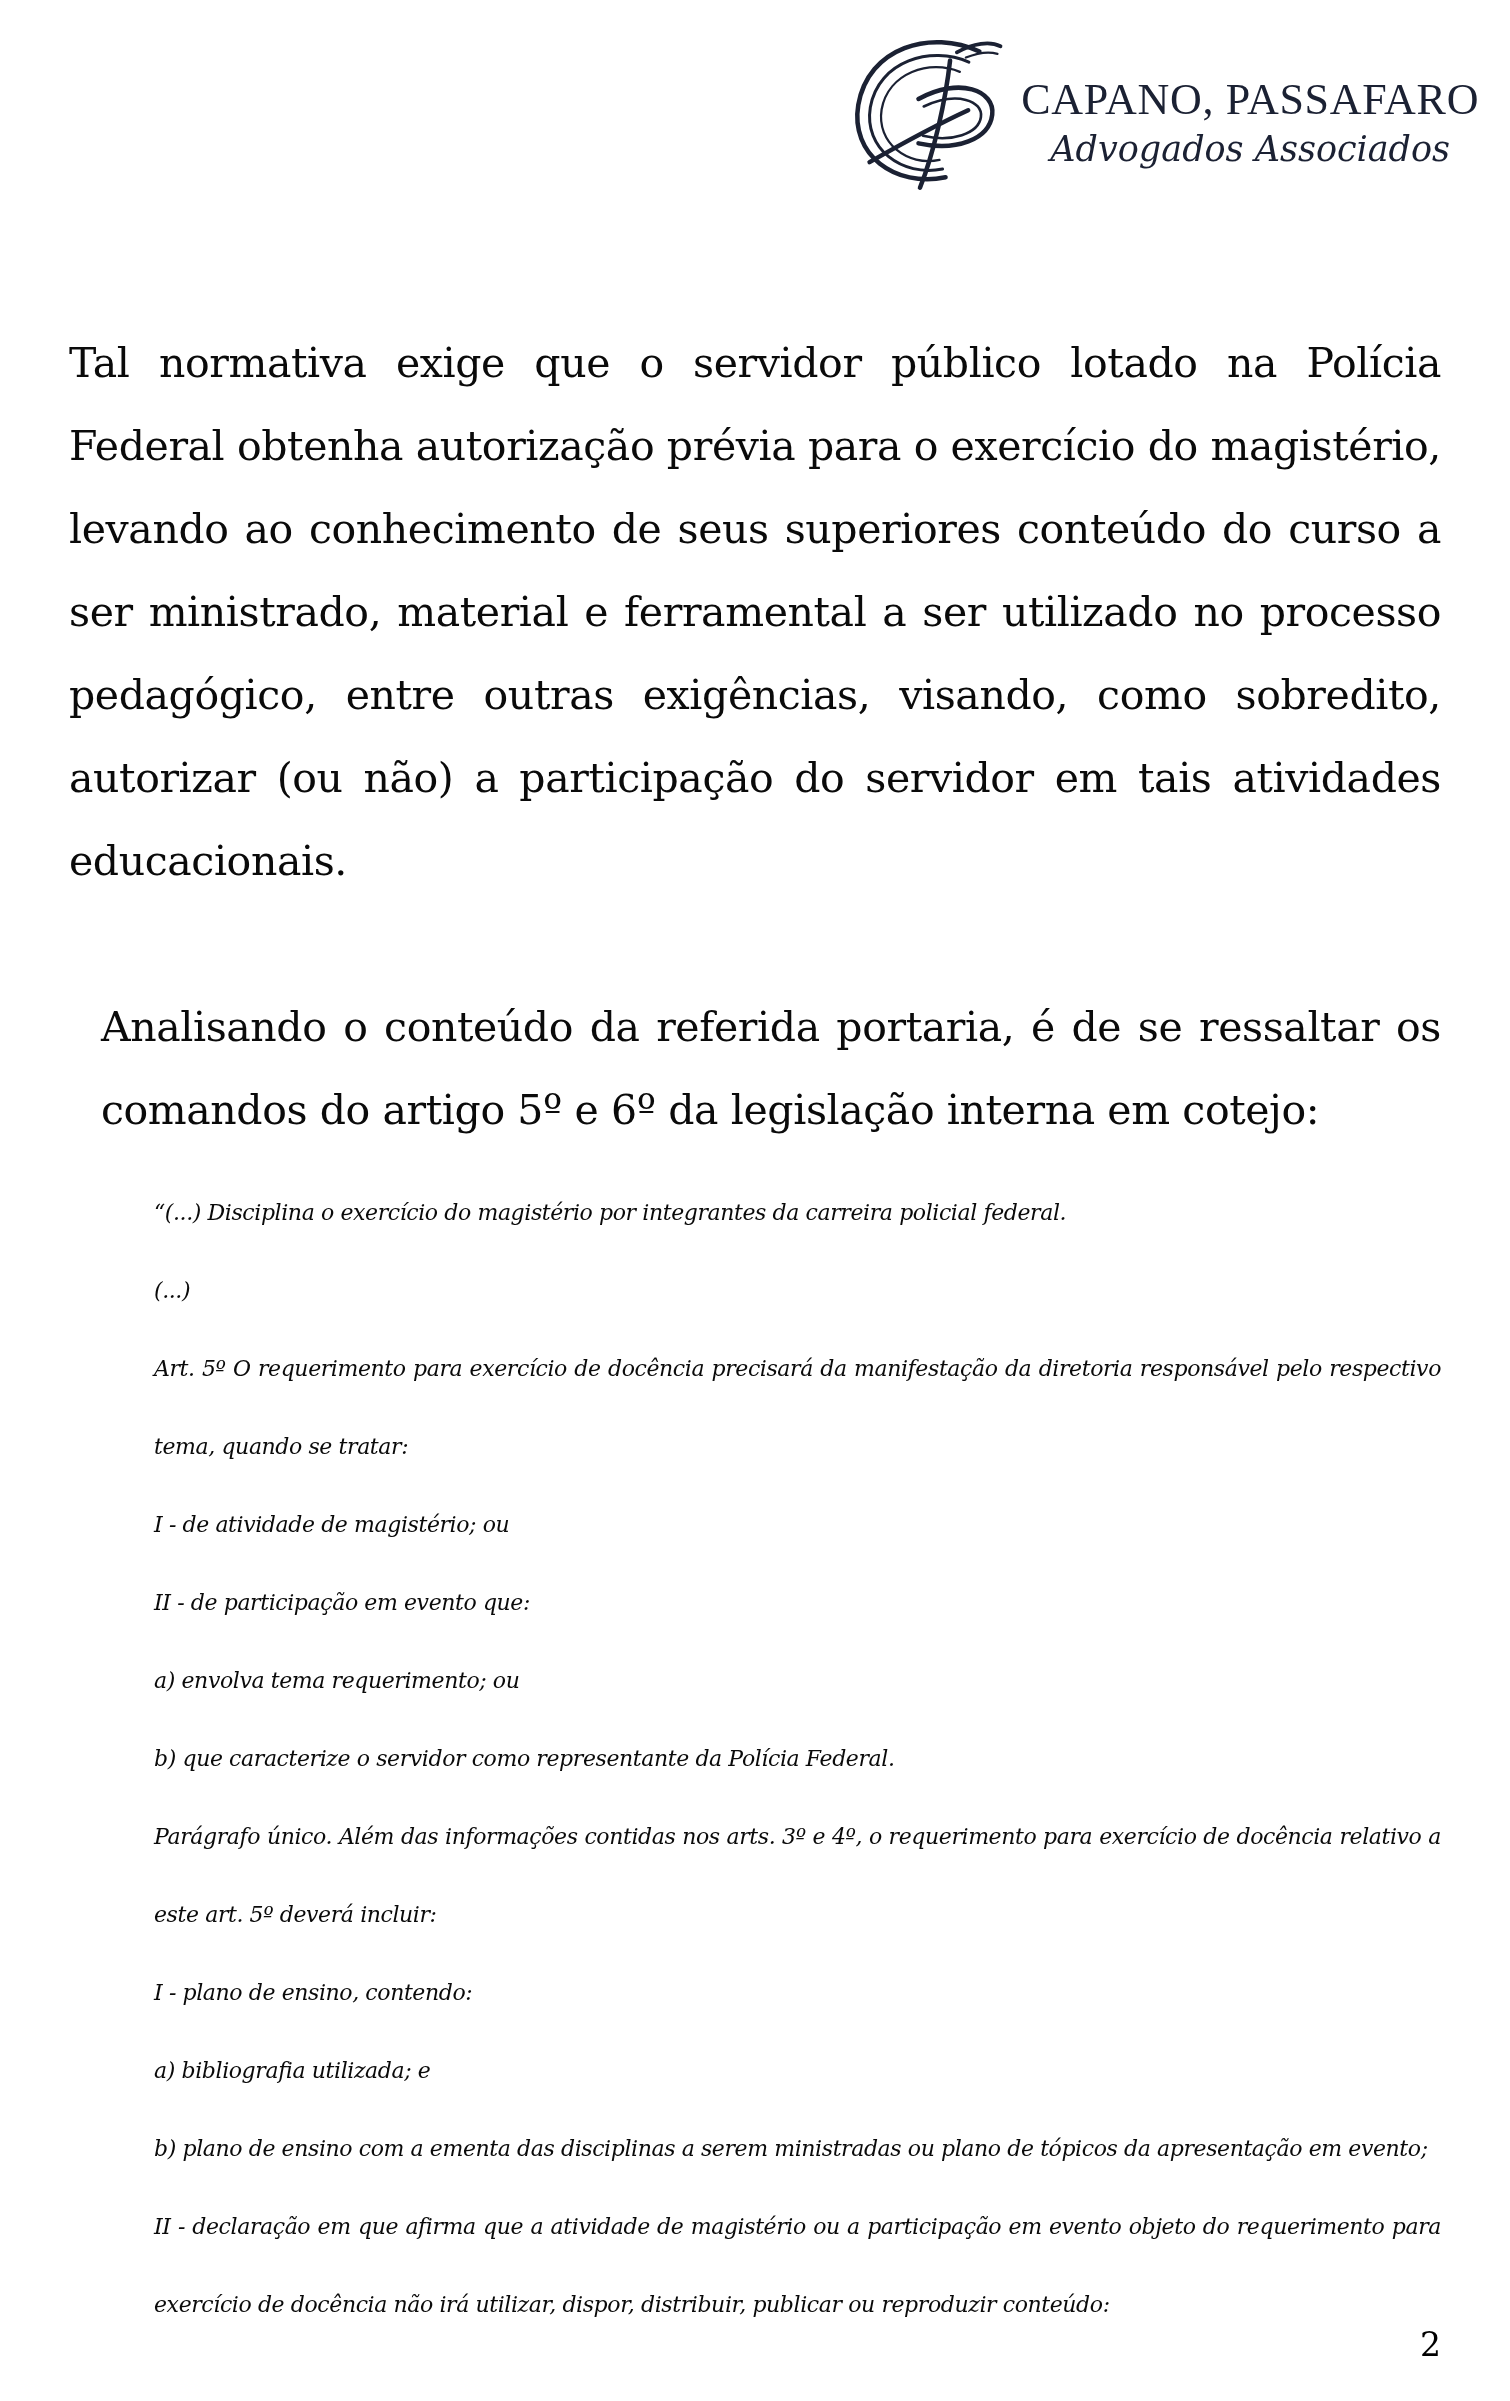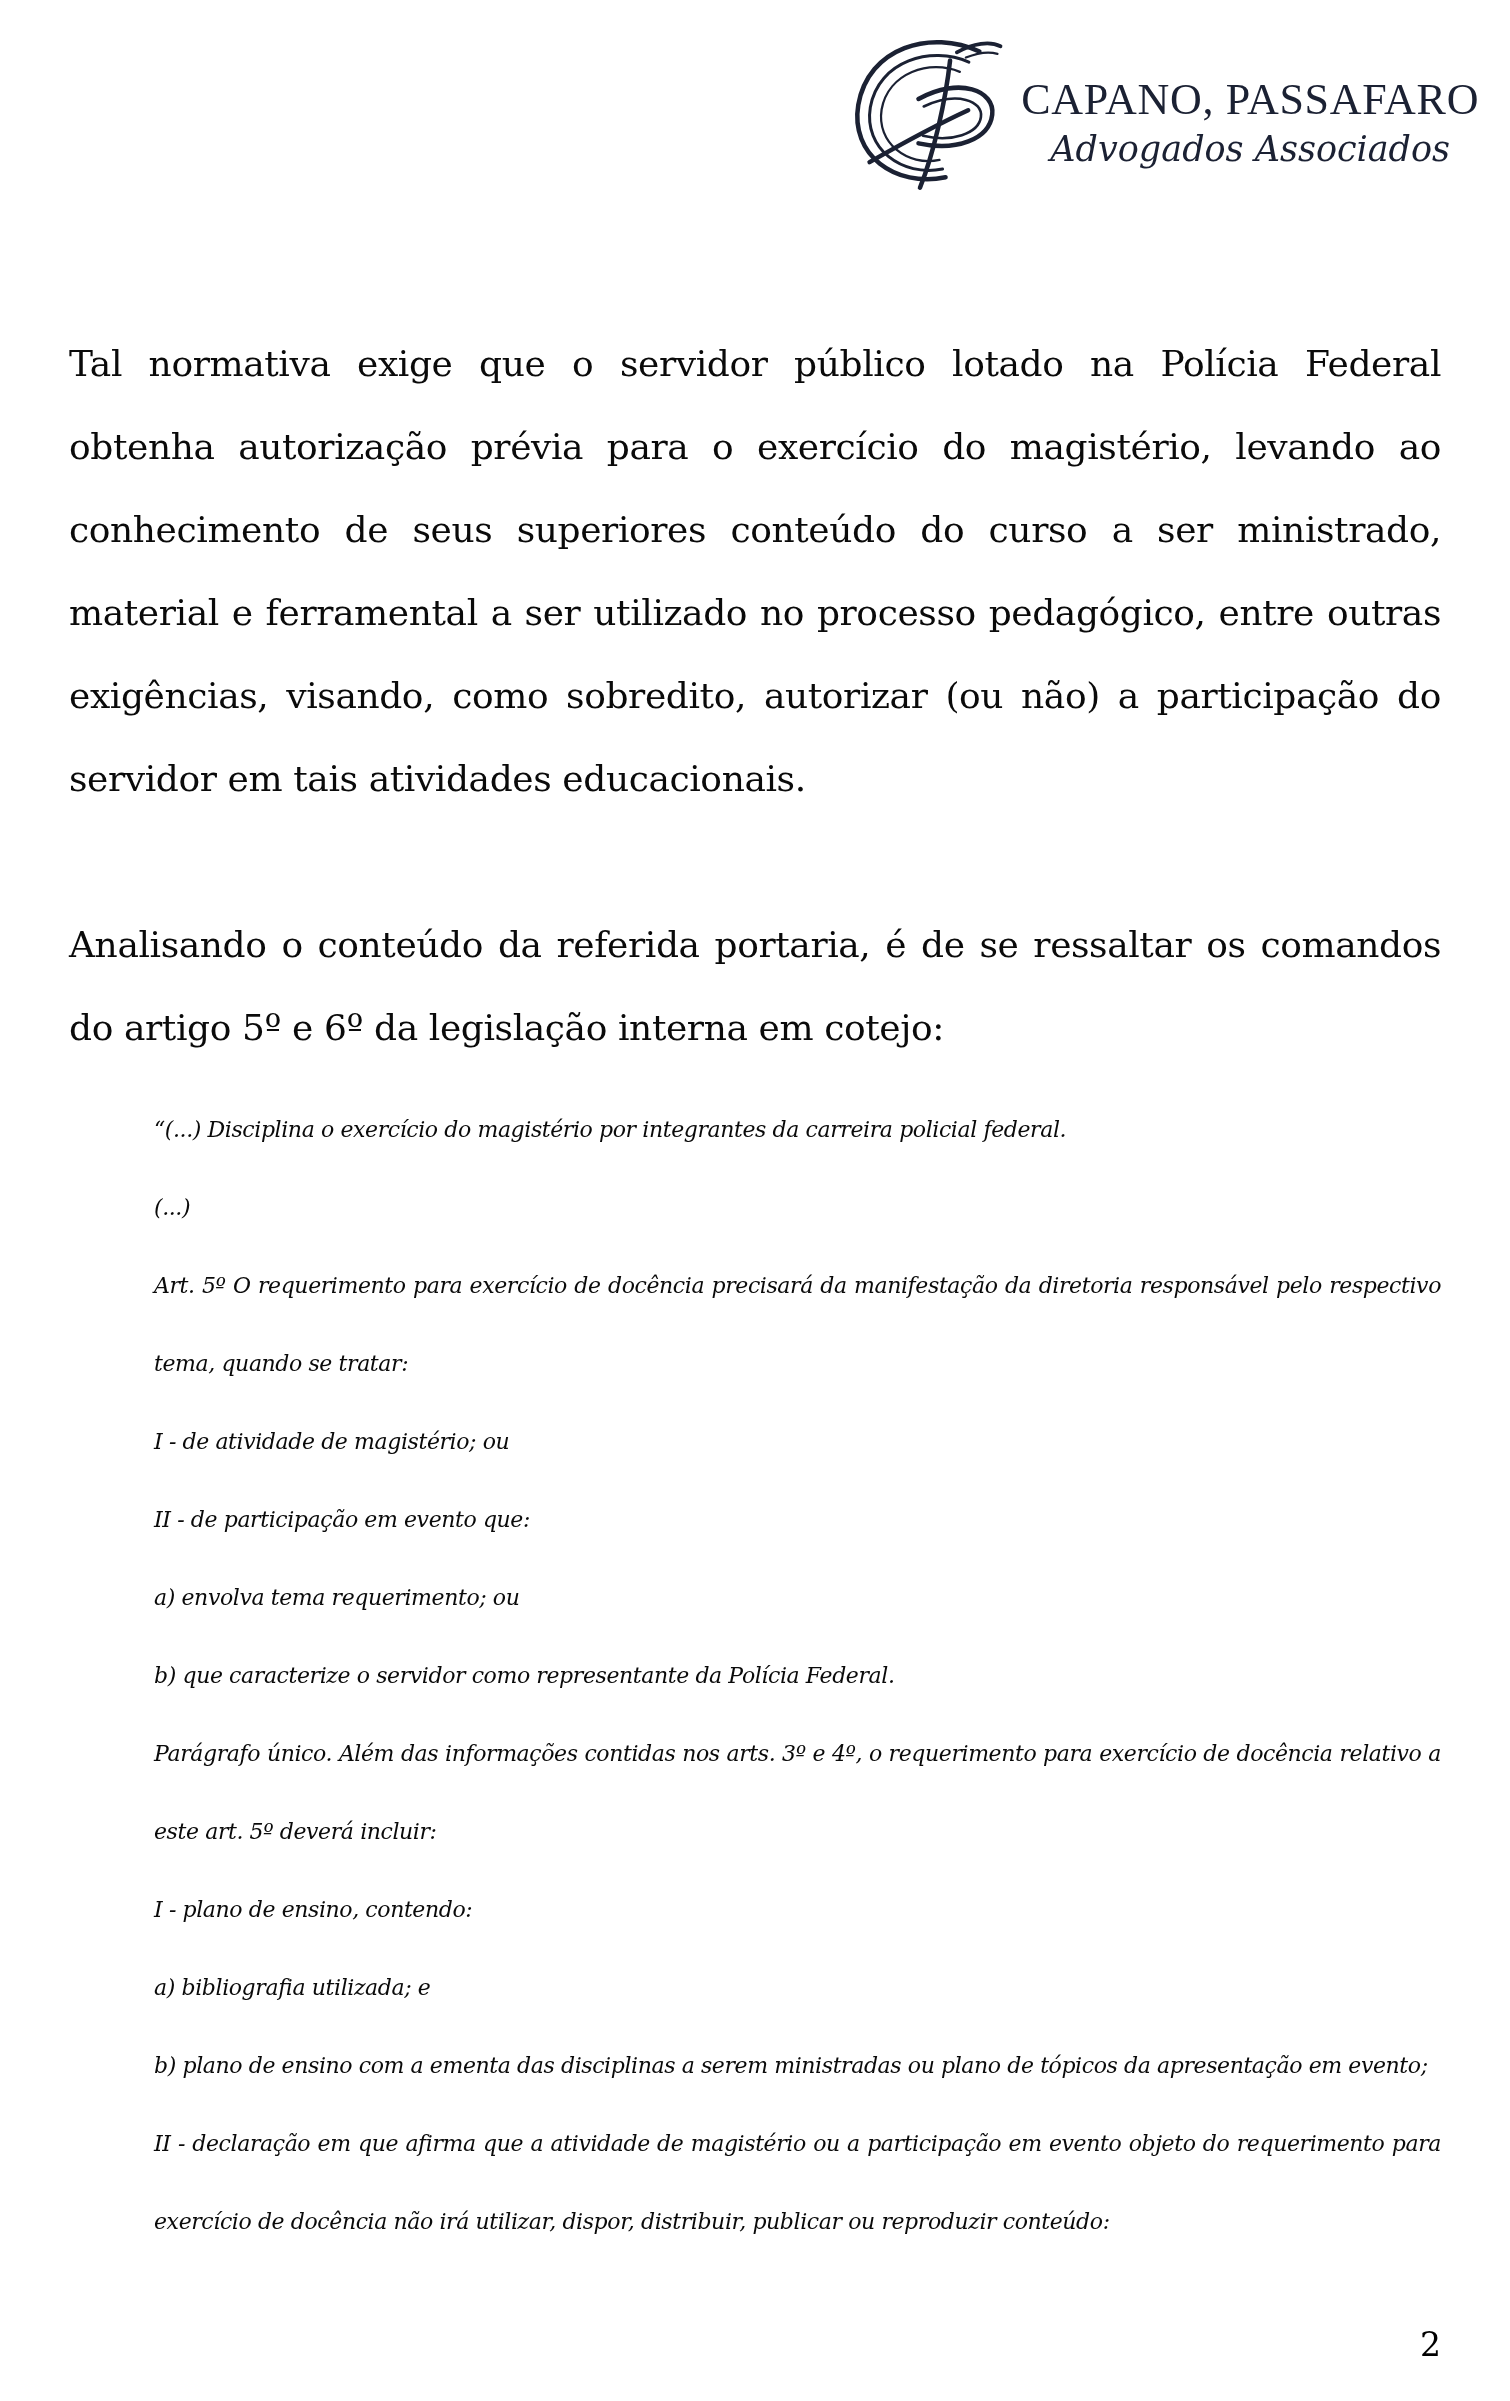--- a/index.html
+++ b/index.html
@@ -43,26 +43,26 @@
 
   
   .content {
     position: absolute;
     left: 69px;
     right: 69px;
     top: 322px;
   }
   .body-par {
     margin: 0;
-    font-size: 36px;
+    font-size: 41px;
     line-height: 83px;
     letter-spacing: -0.4px;
     text-align: justify;
   }
-  .body-par + .body-par { margin-top: 83px; }
+  .body-par + .body-par { margin-top: 83px; margin-left: 32px; }
 
   .quote-block {
     margin-top: 22px;
     margin-left: 85px;
   }
   .quote-par {
     margin: 0;
     font-style: italic;
     font-size: 22px;
     line-height: 78px;

